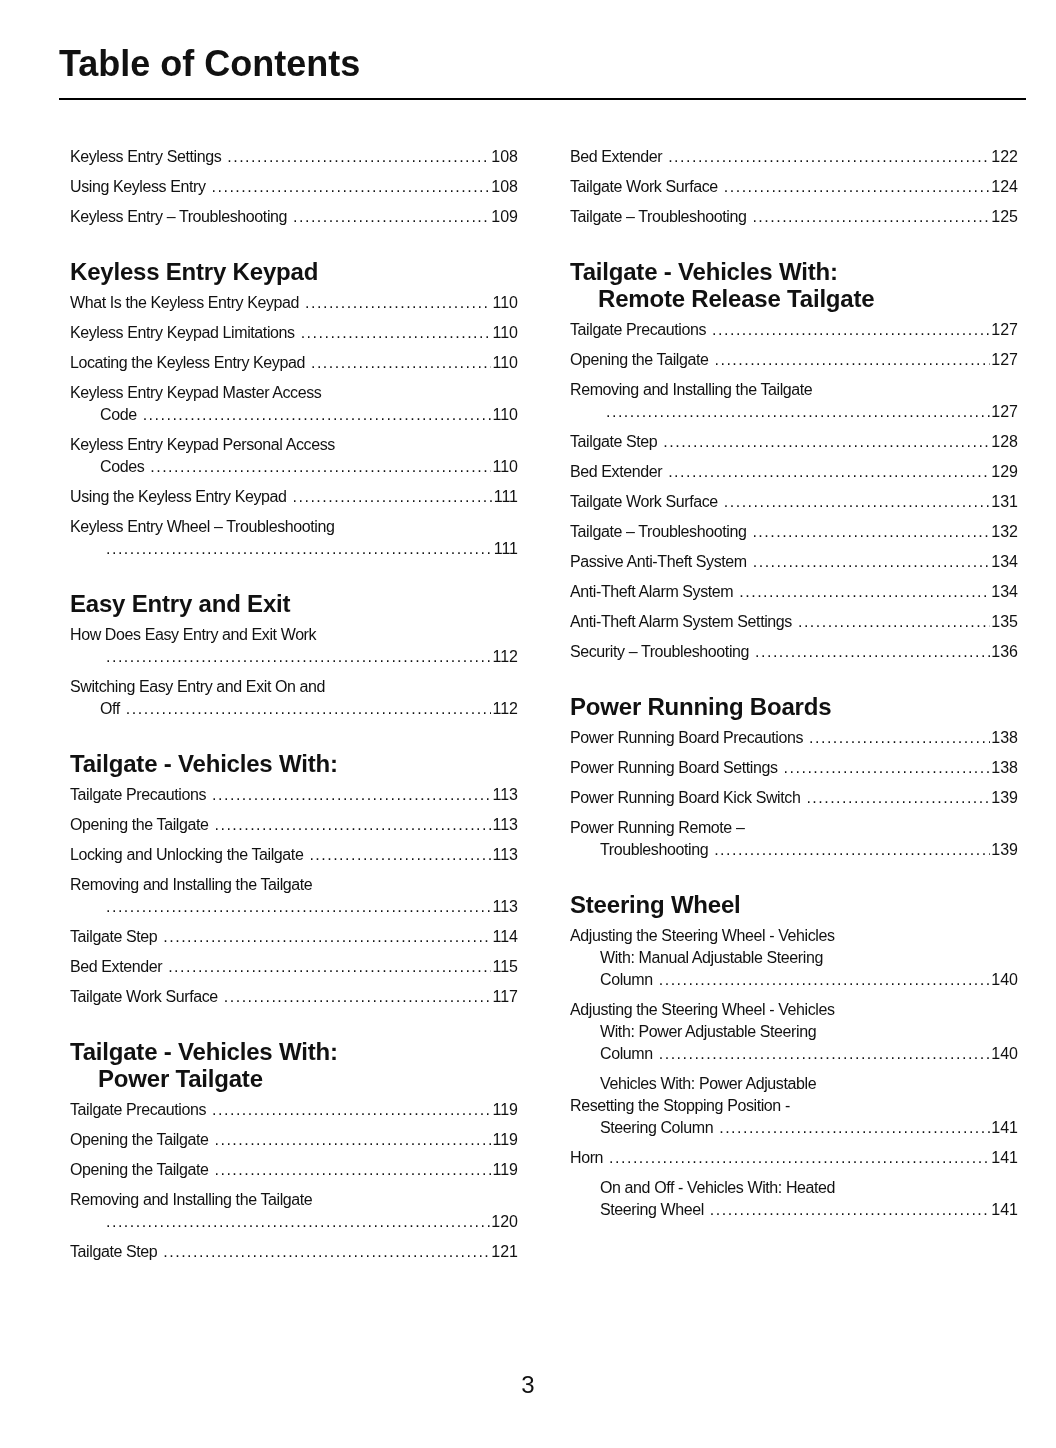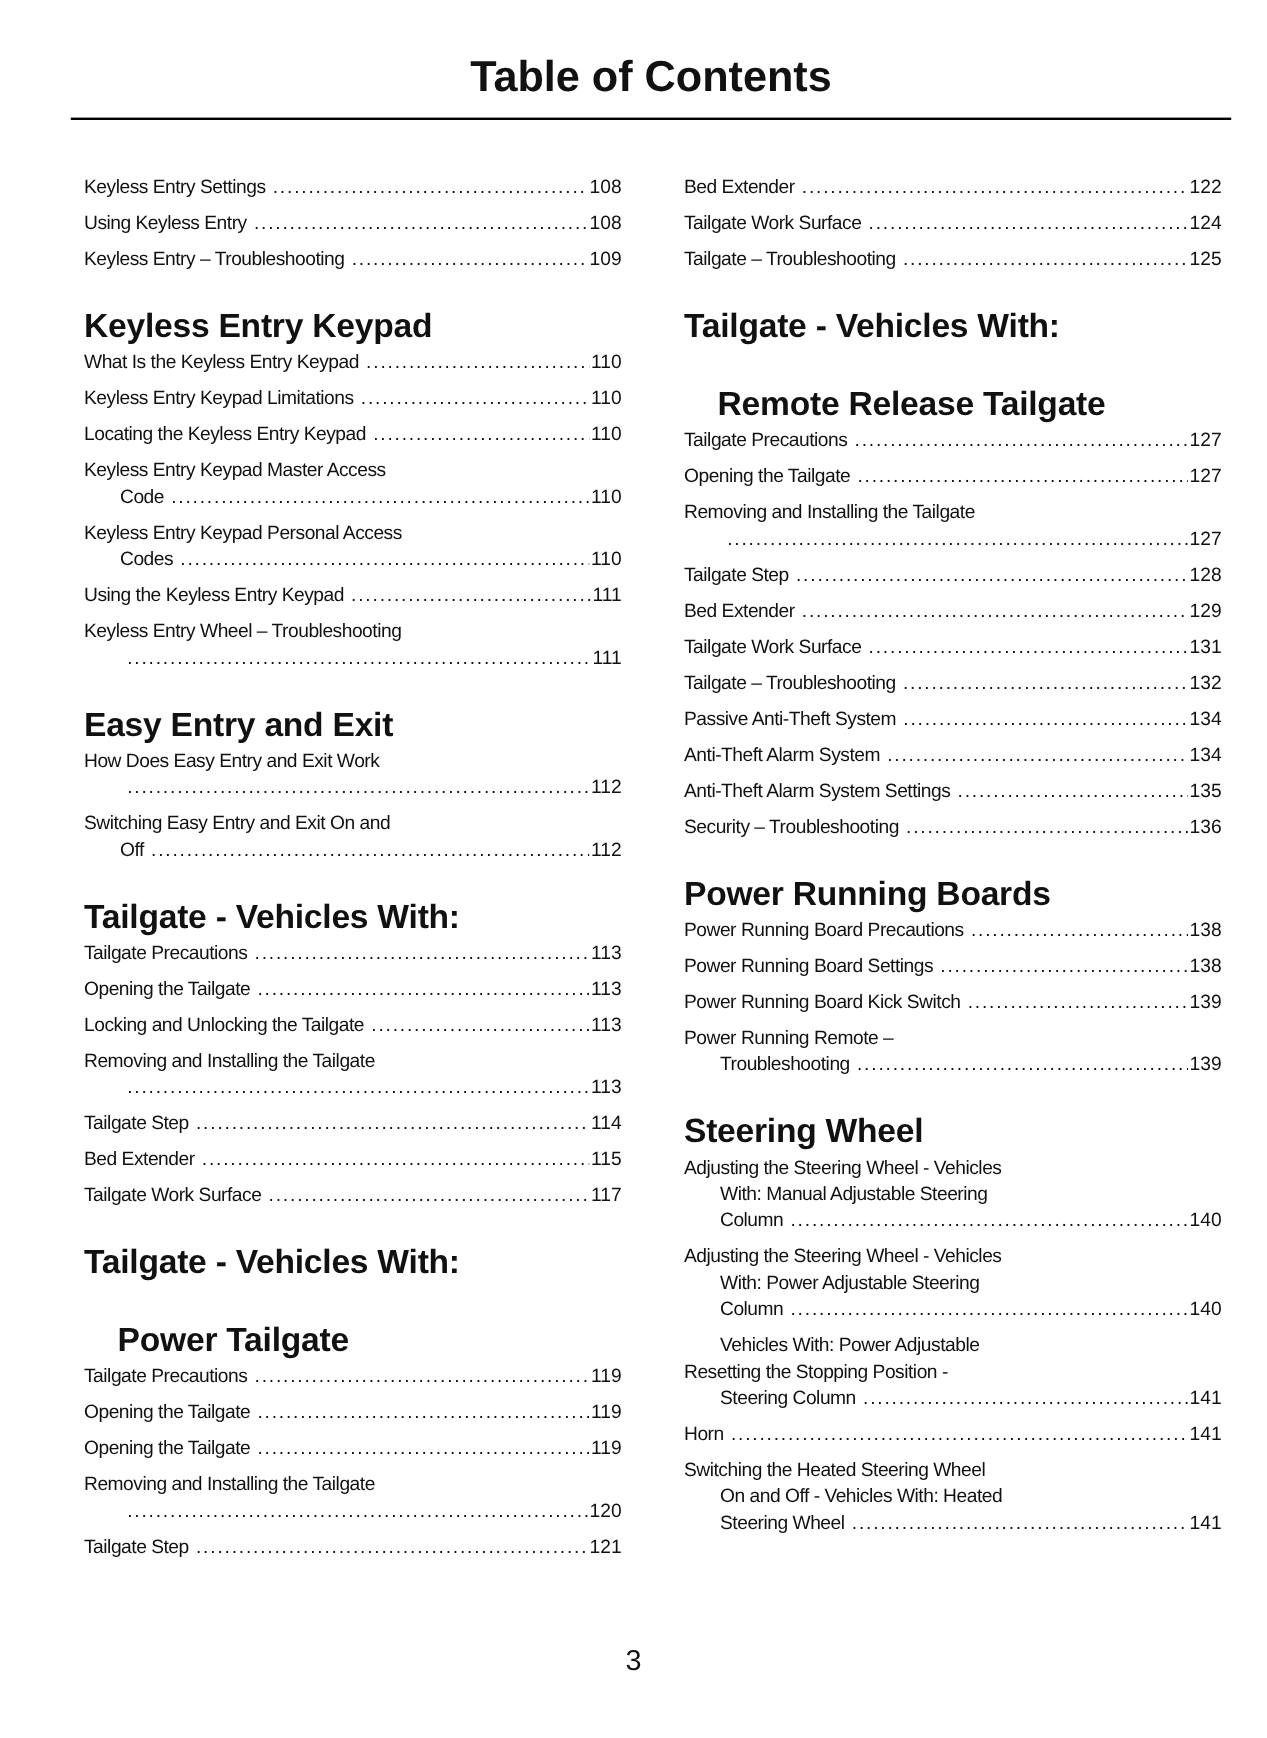--- a/index.html
+++ b/index.html
@@ -8,21 +8,20 @@
     width: 1056px;
     height: 1448px;
     background: #ffffff;
     color: #111111;
     font-family: "Liberation Sans", sans-serif;
     overflow: hidden;
   }
   .title {
     margin: 0 30px 0 59px;
     padding-top: 42px;
-    text-align: center;
     font-size: 36px;
     font-weight: 700;
     line-height: 44px;
     letter-spacing: 0px;
   }
   .rule {
     border: none;
     border-top: 2px solid #000000;
     margin: 12px 30px 0 59px;
     height: 0;
@@ -33,27 +32,27 @@
     gap: 52px;
   }
   .col {
     width: 448px;
     flex: none;
     display: flex;
     flex-direction: column;
   }
   .heading {
     font-weight: 700;
-    font-size: 28px;
+    font-size: 24px;
     line-height: 27px;
     margin: 22px 0 7px 0;
     letter-spacing: -0.2px;
   }
   .heading .hline { display: block; white-space: nowrap; }
-  .heading .hline.cont { padding-left: 28px; margin-top: 38px; }
+  .heading .hline.cont { padding-left: 28px; }
   .entry {
     font-size: 16px;
     line-height: 22px;
     margin: 0 0 8px 0;
     letter-spacing: -0.4px;
   }
   .entry .line { white-space: nowrap; }
   .entry .line.cont { padding-left: 30px; }
   .entry .lastline { display: flex; align-items: baseline; }
   .entry .lastline .txt { white-space: pre; flex: none; }
@@ -443,21 +442,20 @@
           </div>
         </div>
         <div class="entry">
           <div class="line lastline">
             <span class="txt">Horn</span>
             <span class="leader"></span>
             <span class="pagenum">141</span>
           </div>
         </div>
         <div class="entry">
-          <div class="line">Switching the Heated Steering Wheel</div>
           <div class="line cont">On and Off - Vehicles With: Heated</div>
           <div class="line lastline cont">
             <span class="txt">Steering Wheel</span>
             <span class="leader"></span>
             <span class="pagenum">141</span>
           </div>
         </div>
       </div>
     </div>
   <div class="footer">3</div>

